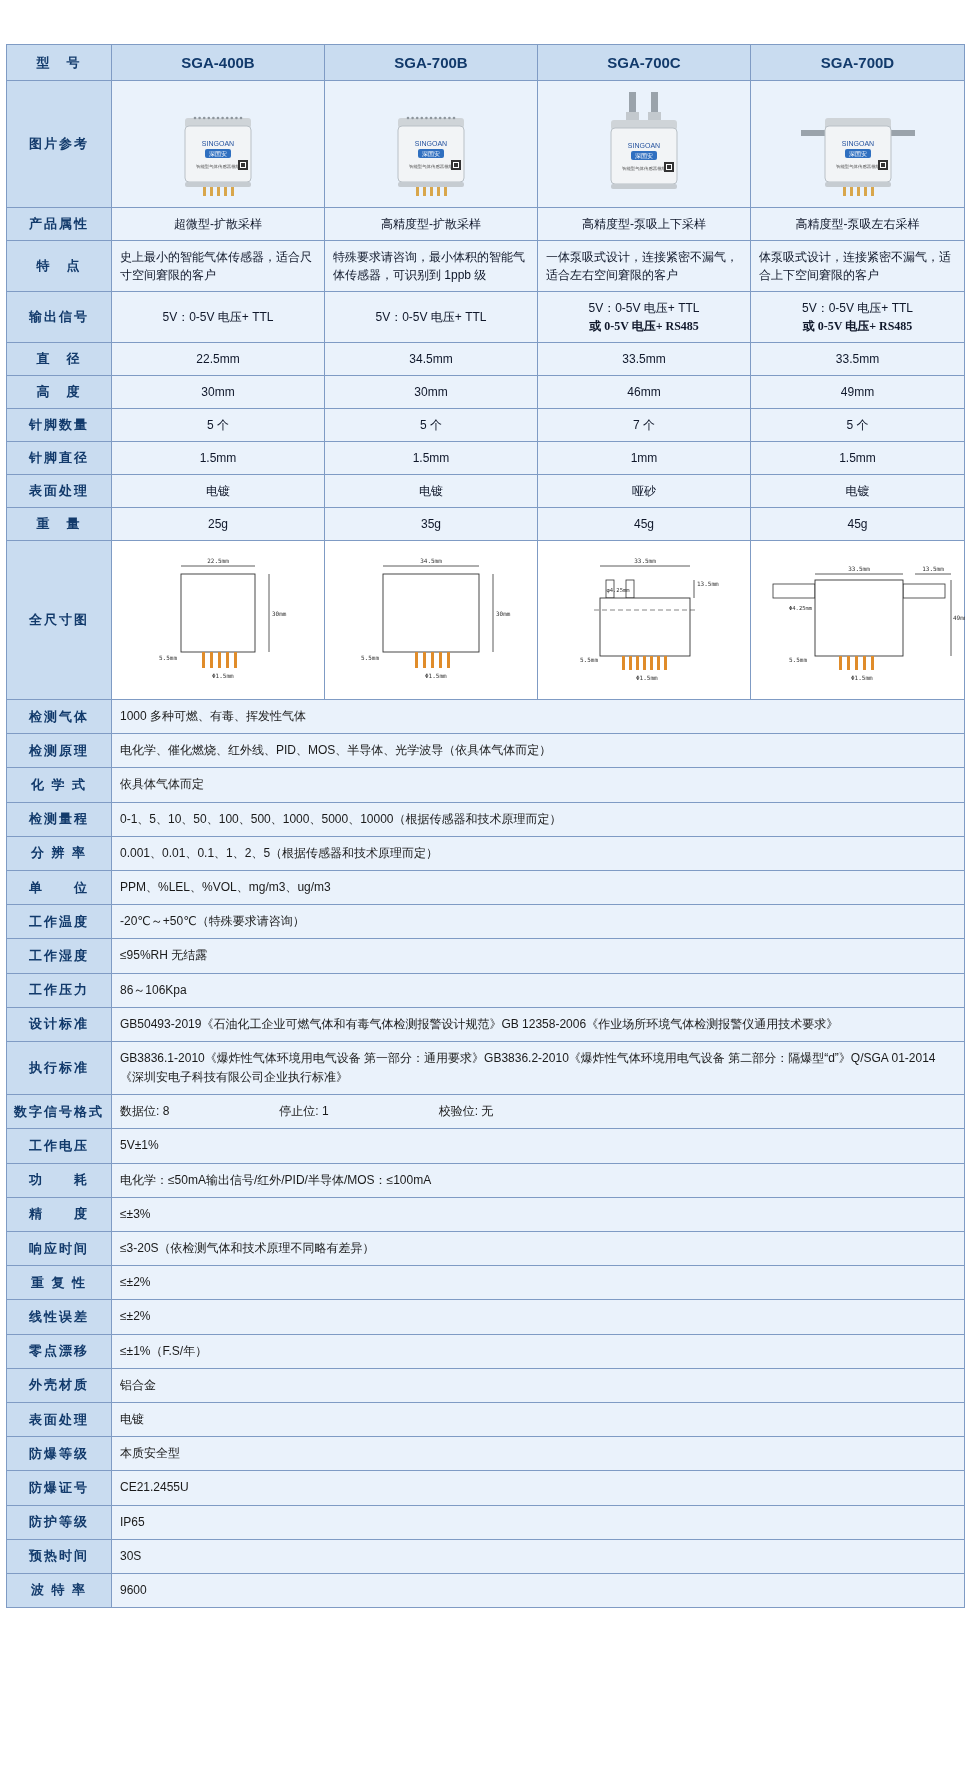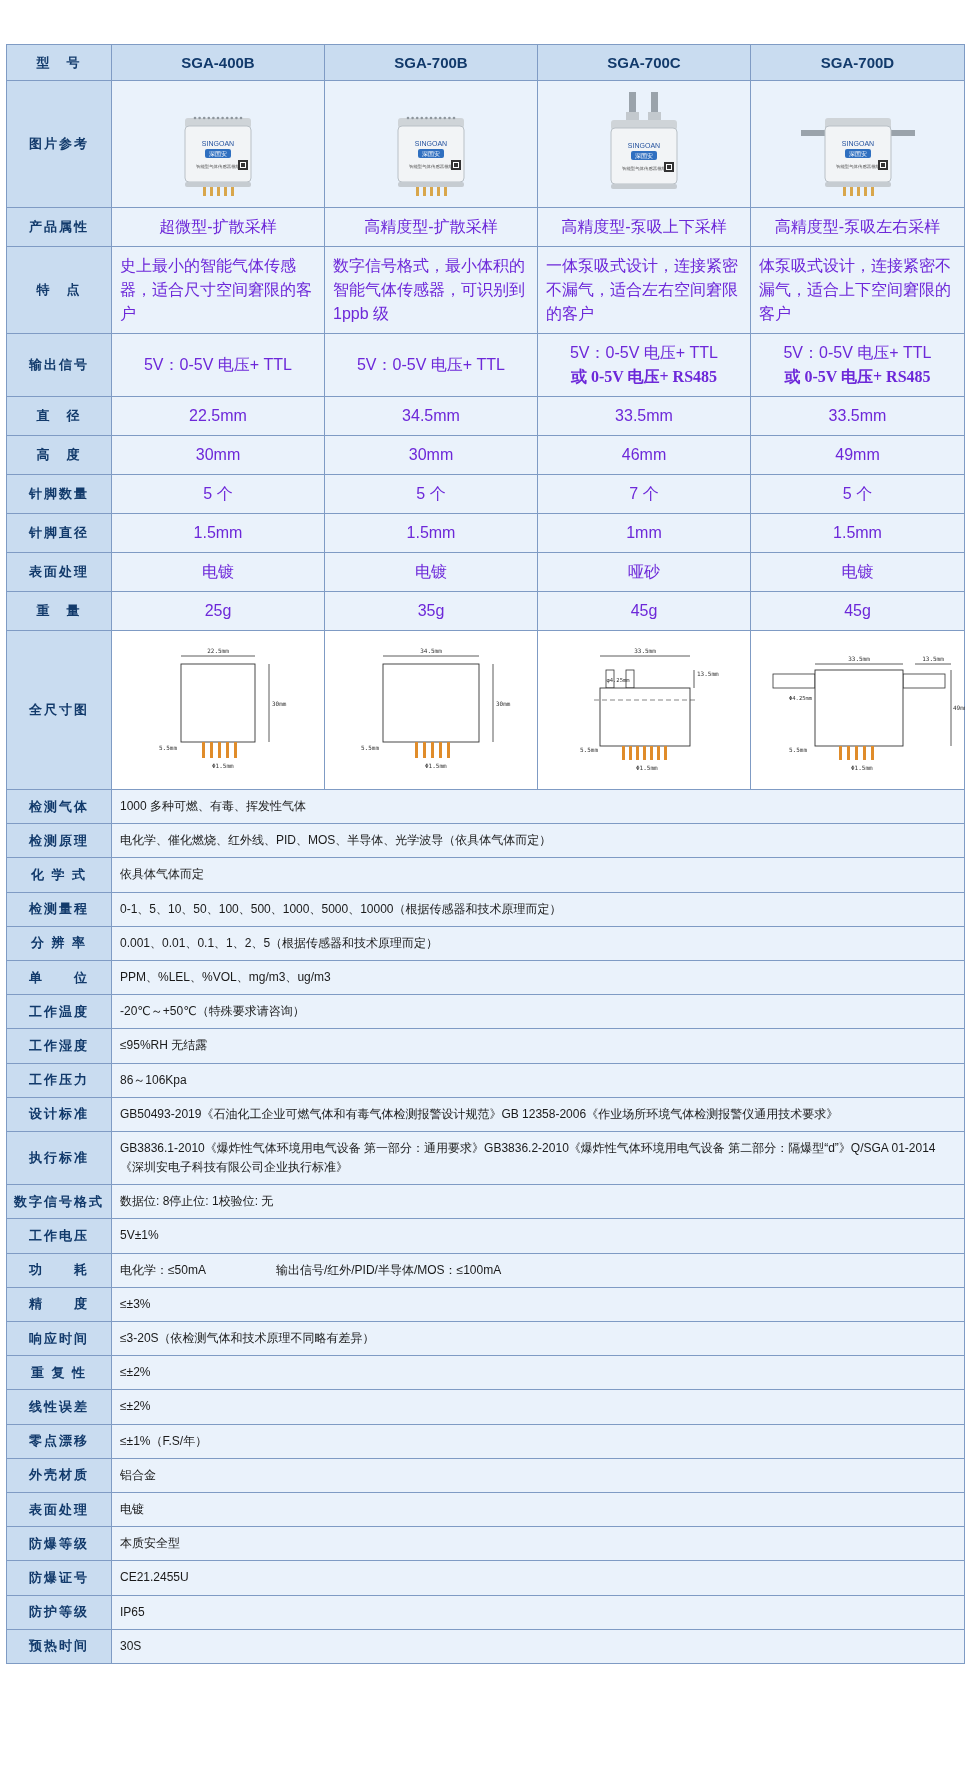--- a/index.html
+++ b/index.html
@@ -1,21 +1,21 @@
 <!DOCTYPE html>
 <html><head>
 <meta charset="utf-8">
 <style>
   html,body{margin:0;padding:0;background:#ffffff;}
   body{font-family:"Liberation Sans","DejaVu Sans",sans-serif;color:#1a1a1a;}
   .page{width:971px;min-height:1773px;position:relative;padding:4px 6px 0 6px;box-sizing:border-box;margin-top:40px;}
   table.spec{border-collapse:collapse;width:958px;table-layout:fixed;}
   table.spec td{border:1px solid #7f9bc4;vertical-align:middle;}
   .lbl{width:105px;background:#c9dcf0;text-align:center;font-weight:bold;font-size:13px;color:#123a6b;padding:7px 2px;letter-spacing:2px;}
-  .val{background:#eaf2fb;font-size:16px;color:#6d28d9;padding:7px 8px;line-height:1.5;}
+  .val{background:#eaf2fb;font-size:12px;color:#0f172a;padding:7px 8px;line-height:1.5;}
   .val.center{text-align:center;}
   .val.left{text-align:left;}
   .model-head{background:#c9dcf0;text-align:center;font-weight:bold;font-size:15px;color:#123a6b;padding:9px 2px;}
   .imgcell{background:#eaf2fb;padding:4px;text-align:center;height:118px;}
   .dimcell{background:#ffffff;padding:4px;text-align:center;height:150px;}
   .sensor-wrap{display:flex;align-items:center;justify-content:center;height:112px;}
   .bold{font-weight:bold;font-family:Liberation Serif, serif;}
   .val .line{display:block;}
   .fullrow{background:#eaf2fb;font-size:12px;padding:7px 8px;line-height:1.6;}
   svg{display:block;margin:0 auto;}
@@ -176,21 +176,21 @@
           <td class="val center">
             <span class="line">高精度型-泵吸左右采样</span>
           </td>
         </tr>
         <tr>
           <td class="lbl">特　点</td>
           <td class="val left">
             <span class="line">史上最小的智能气体传感器，适合尺寸空间窘限的客户</span>
           </td>
           <td class="val left">
-            <span class="line">数字信号格式，最小体积的智能气体传感器，可识别到 1ppb 级</span>
+            <span class="line">特殊要求请咨询，最小体积的智能气体传感器，可识别到 1ppb 级</span>
           </td>
           <td class="val left">
             <span class="line">一体泵吸式设计，连接紧密不漏气，适合左右空间窘限的客户</span>
           </td>
           <td class="val left">
             <span class="line">体泵吸式设计，连接紧密不漏气，适合上下空间窘限的客户</span>
           </td>
         </tr>
         <tr>
           <td class="lbl">输出信号</td>
@@ -425,35 +425,35 @@
           <td class="lbl">设计标准</td>
           <td class="fullrow" colspan="4"><span class="line">GB50493-2019《石油化工企业可燃气体和有毒气体检测报警设计规范》</span><span class="line">GB 12358-2006《作业场所环境气体检测报警仪通用技术要求》</span></td>
         </tr>
         <tr>
           <td class="lbl">执行标准</td>
           <td class="fullrow" colspan="4"><span class="line">GB3836.1-2010《爆炸性气体环境用电气设备 第一部分：通用要求》</span><span class="line">GB3836.2-2010《爆炸性气体环境用电气设备 第二部分：隔爆型“d”》</span><span class="line">Q/SGA 01-2014《深圳安电子科技有限公司企业执行标准》</span></td>
         </tr>
         <tr>
           <td class="lbl">数字信号格式</td>
           <td class="fullrow" colspan="4">
-            <div style="display:flex;">
+            <div style="display:flex;gap:110px;">
               <span>数据位: 8</span>
               <span>停止位: 1</span>
               <span>校验位: 无</span>
             </div>
           </td>
         </tr>
         <tr>
           <td class="lbl">工作电压</td>
           <td class="fullrow" colspan="4">5V±1%</td>
         </tr>
         <tr>
           <td class="lbl">功　　耗</td>
           <td class="fullrow" colspan="4">
-            <div style="display:flex;gap:70px;">
+            <div style="display:flex;">
               <span>电化学：≤50mA</span>
               <span>输出信号/红外/PID/半导体/MOS：≤100mA</span>
             </div>
           </td>
         </tr>
         <tr>
           <td class="lbl">精　　度</td>
           <td class="fullrow" colspan="4">≤±3%</td>
         </tr>
         <tr>
@@ -488,16 +488,20 @@
           <td class="lbl">防爆证号</td>
           <td class="fullrow" colspan="4">CE21.2455U</td>
         </tr>
         <tr>
           <td class="lbl">防护等级</td>
           <td class="fullrow" colspan="4">IP65</td>
         </tr>
         <tr>
           <td class="lbl">预热时间</td>
           <td class="fullrow" colspan="4">30S</td>
+        </tr>
+        <tr>
+          <td class="lbl">波 特 率</td>
+          <td class="fullrow" colspan="4">9600</td>
         </tr>
       </tbody>
   </table>
 </div>
 
 </body></html>

